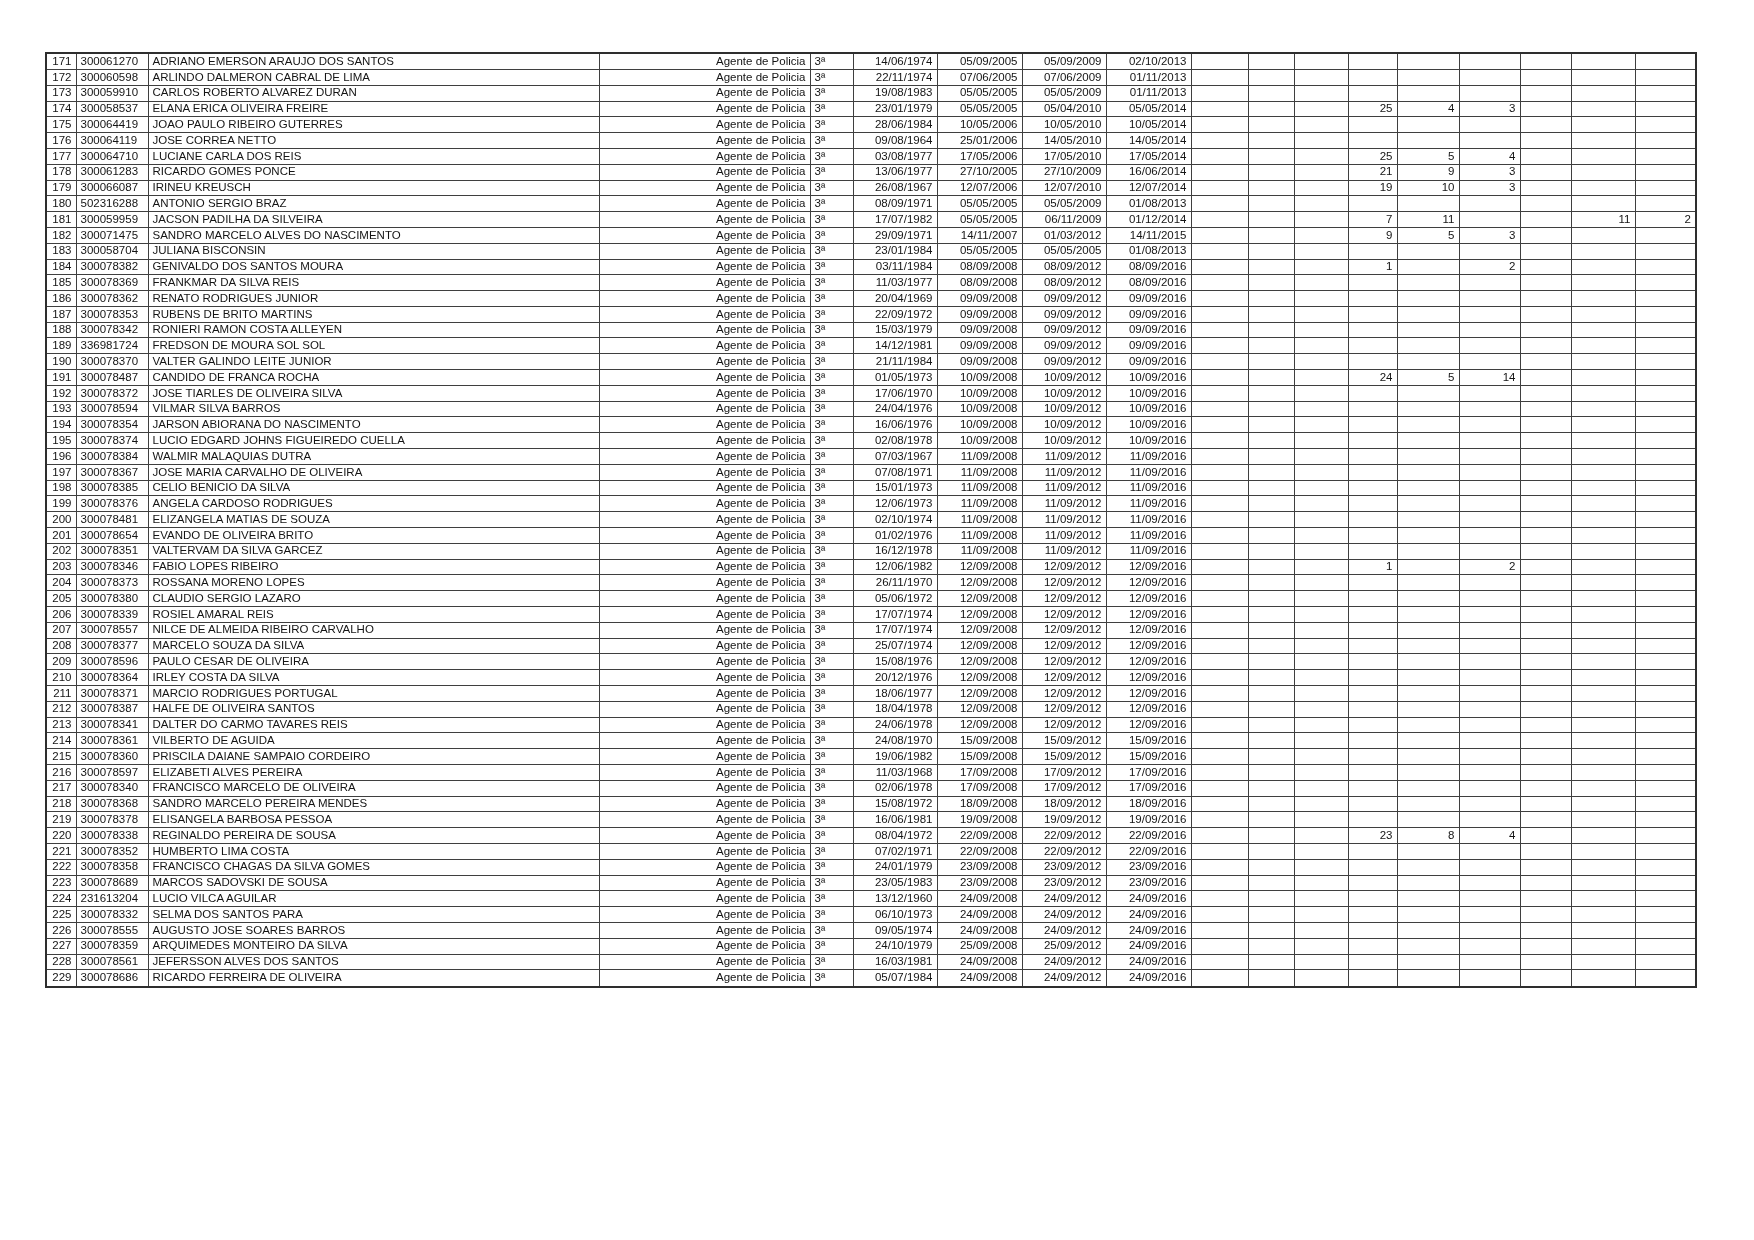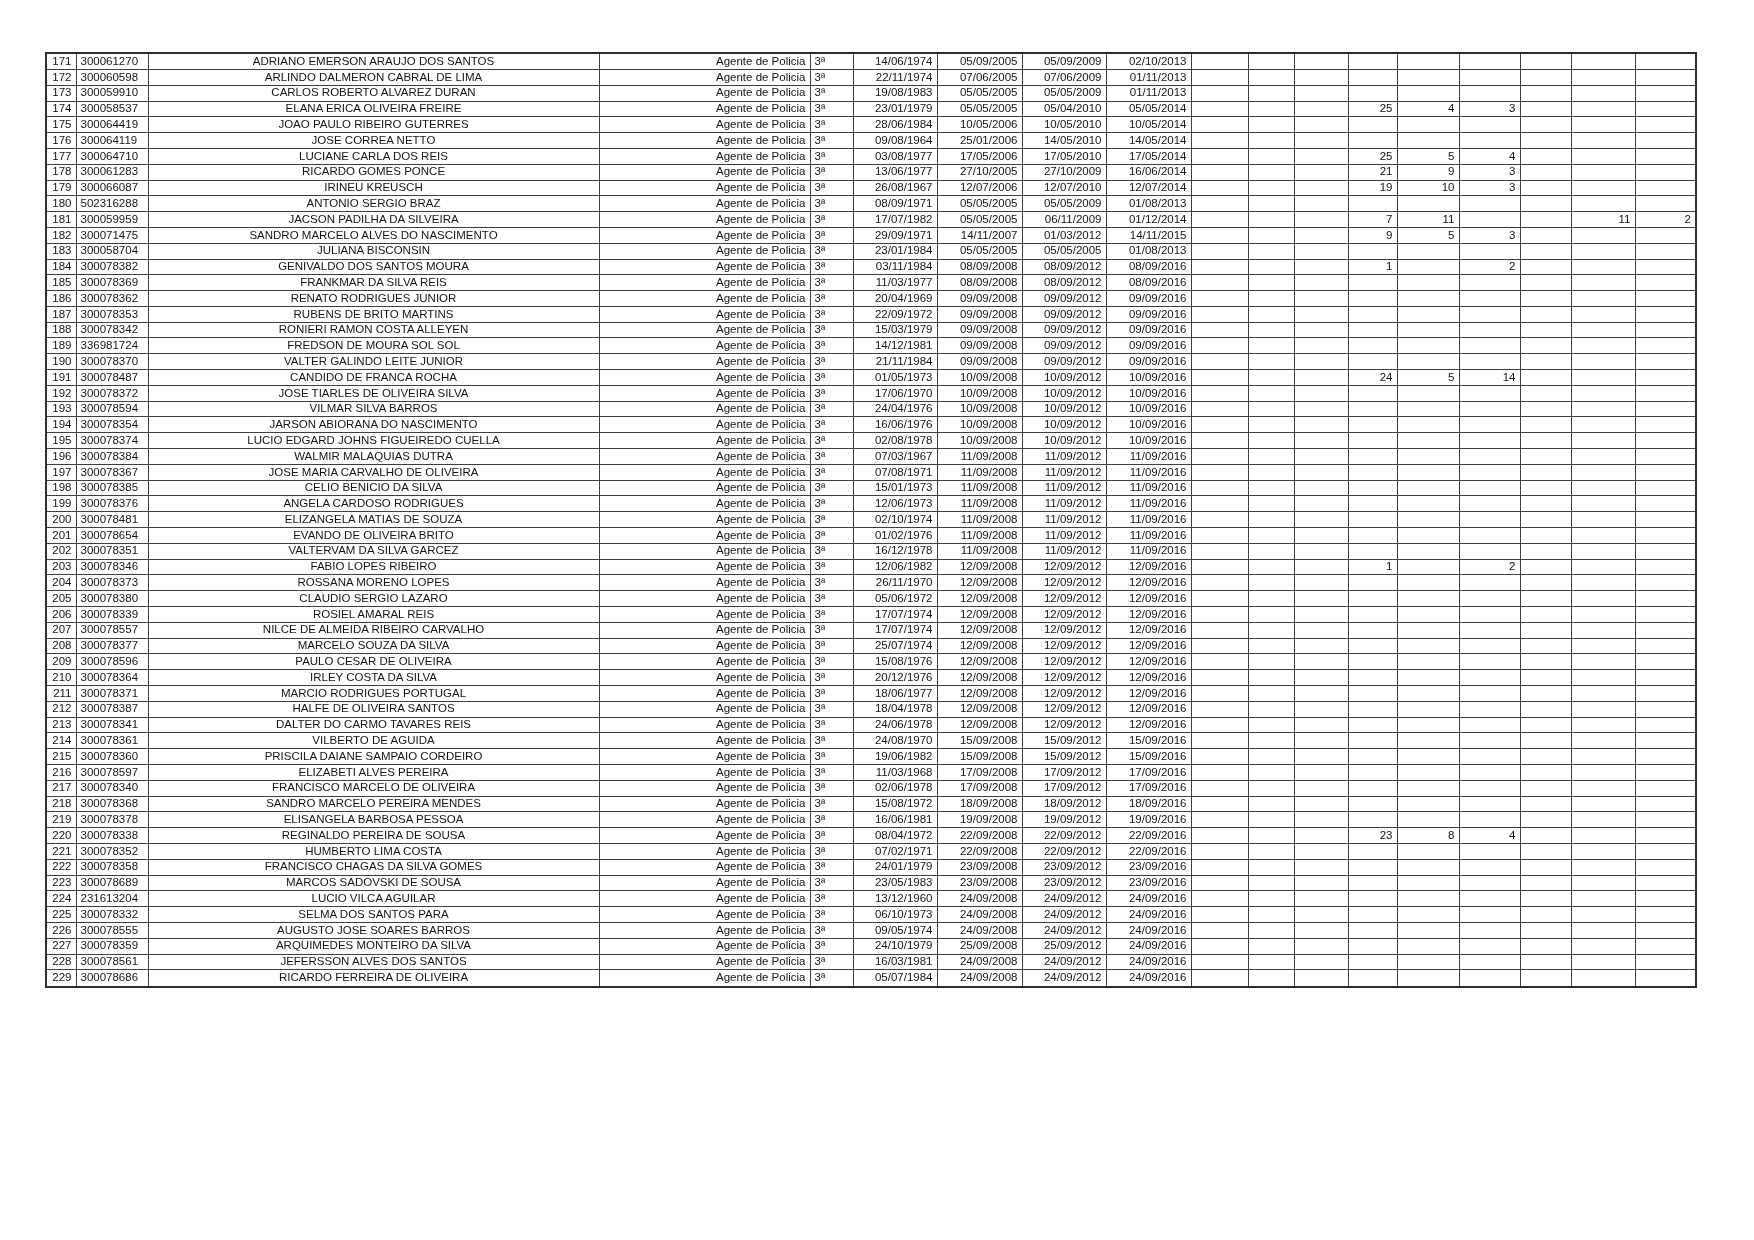--- a/index.html
+++ b/index.html
@@ -12,21 +12,21 @@
     border-collapse:collapse;table-layout:fixed;
     border:2px solid #2e2e2e;
   }
   table.roster td{
     border:1px solid #3f3f3f;
     font-size:11.5px;color:#141414;
     padding:0 4px;white-space:nowrap;overflow:hidden;line-height:1;
   }
   .c-num{text-align:right;padding-right:3px}
   .c-id{text-align:left}
-  .c-name{text-align:center}
+  .c-name{text-align:left}
   .c-pos{text-align:right}
   .c-cls{padding:0 1px}
   .c-date{text-align:right}
   .c-x{text-align:right}
 </style>
 </head>
 <body>
 
 <table class="roster">
   <colgroup>

